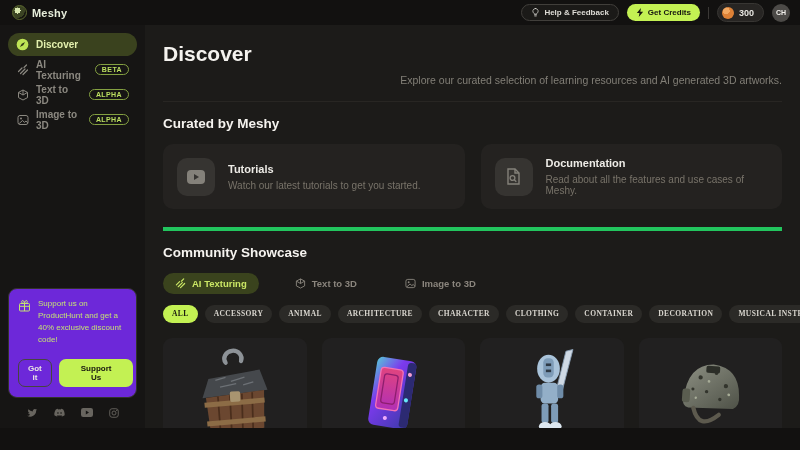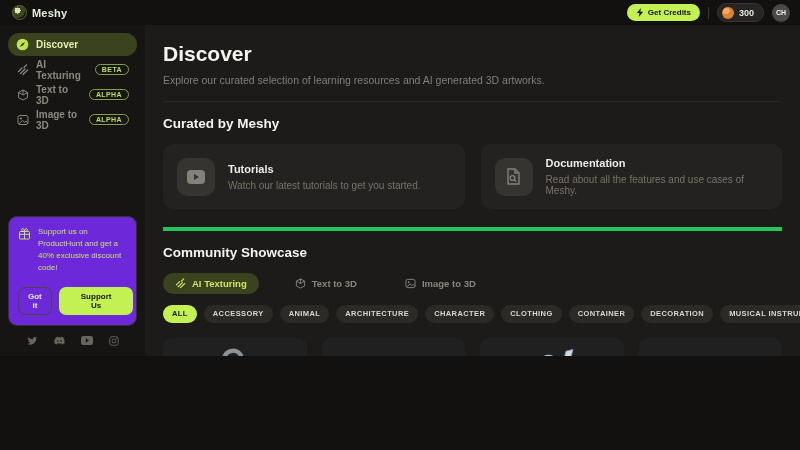--- a/index.html
+++ b/index.html
@@ -1,19 +1,19 @@
 <!DOCTYPE html>
 <html><head>
 <meta charset="utf-8">
 <style>
   * { margin:0; padding:0; box-sizing:border-box; }
   html,body { width:800px; height:450px; overflow:hidden; }
   body { font-family:"Liberation Sans", sans-serif; background:#121110; }
 
-  .app { width:800px; height:356px; display:flex; flex-direction:column; }
+  .app { width:800px; height:428px; display:flex; flex-direction:column; }
 
   
   .topbar { height:25px; flex:0 0 25px; display:flex; align-items:center; padding:0 10px 0 12px; gap:8px; background:#121110; }
   .logo { display:flex; align-items:center; gap:5px; }
   .logo-icon { width:15px; height:15px; border-radius:50%; background:radial-gradient(circle at 35% 35%, #d9e8b0 0 25%, #3b4423 26% 60%, #171711 61%); border:1px solid #5d6b2f; }
   .logo-text { font-size:11px; font-weight:800; letter-spacing:.2px; color:#e7eedb; }
   .topbar-right { margin-left:auto; display:flex; align-items:center; gap:8px; }
   .pill-btn { display:flex; align-items:center; gap:4px; height:17px; padding:0 9px; border-radius:9px; font-size:8px; font-weight:600; cursor:pointer; }
   .help-btn { border:1px solid #413f3b; background:#1b1a18; color:#dedcd6; }
   .credits-btn { background:#c3f153; color:#161510; font-weight:700; }
@@ -41,54 +41,60 @@
   .gotit-btn { padding:4px 9px; border:1px solid #47453f; border-radius:7px; background:transparent; color:#e9e7e2; font-size:8px; font-weight:600; cursor:pointer; font-family:inherit; }
   .support-btn { flex:1; padding:4px 22px; border:none; border-radius:7px; background:#c3f153; color:#171610; font-size:8px; font-weight:700; cursor:pointer; font-family:inherit; }
   .settings-row { display:flex; align-items:center; gap:7px; padding:0 8px; margin-top:12px; height:22px; color:#8b8880; font-size:10px; font-weight:600; cursor:pointer; }
   .socials { display:flex; justify-content:center; gap:16px; margin:10px 0 4px; }
   .socials svg { cursor:pointer; }
 
   
   .main { flex:1; background:#1c1b19; padding:0 18px; min-width:0; overflow:hidden; }
   .page-header { padding:17px 0 15px; border-bottom:1px solid #29272400; border-bottom:1px solid #282623; }
   .page-title { font-size:21px; font-weight:800; color:#f5f3ef; }
-  .page-subtitle { margin-top:8px; font-size:10.5px; color:#827f77; }
+  .page-subtitle { margin-top:8px; font-size:10.5px; color:#827f77;text-align:right; }
 
   .section { border-bottom:4px solid #22c55e; padding:14px 0 18px; }
   .section:last-child { border-bottom:none; }
   .section-heading { font-size:13.5px; font-weight:800; color:#f5f3ef; }
 
   .curated-cards { display:grid; grid-template-columns:1fr 1fr; gap:16px; margin-top:13px; }
   .curated-card { background:#242220; border-radius:10px; padding:13px 14px; display:flex; align-items:center; gap:13px; cursor:pointer; }
   .icon-tile { width:38px; height:38px; border-radius:10px; background:#363431; display:flex; align-items:center; justify-content:center; flex:0 0 38px; }
   .curated-title { font-size:11px; font-weight:700; color:#edebe6; }
   .curated-desc { margin-top:5px; font-size:10px; color:#787369; }
 
   .tabs { display:flex; align-items:center; gap:24px; margin-top:13px; }
   .tab { display:flex; align-items:center; gap:6px; font-size:9.5px; font-weight:600; color:#8a857d; padding:5px 12px; border-radius:13px; cursor:pointer; }
   .tab.active { background:#3a431d; color:#cbe765; }
 
   .chips { display:flex; gap:7px; margin-top:11px; }
-  .chip { background:#2b2a27; color:#d9d6cf; font-size:7.5px; font-weight:700; letter-spacing:.4px; padding:4px 9px 5px; border-radius:9px; cursor:pointer; white-space:nowrap; }
+  .chip { background:#2b2a27; color:#d9d6cf; font-size:7.5px; font-weight:700; letter-spacing:.4px; padding:4px 9px 5px; border-radius:9px; cursor:pointer; white-space:nowrap;font-family:Liberation Serif, serif; }
   .chip.active { background:#c3f153; color:#181710; }
 
   .gallery { display:grid; grid-template-columns:repeat(4,1fr); gap:15px; margin-top:15px; }
   .tile-img { height:112px; background:#212020; border-radius:9px; display:flex; align-items:center; justify-content:center; cursor:pointer; }
 </style>
 </head>
 <body>
 
 <div class="app">
 
   <div class="topbar">
     <div class="logo">
       <div class="logo-icon"></div>
       <div class="logo-text">Meshy</div>
     </div>
     <div class="topbar-right">
+      <div class="pill-btn help-btn">
+        <svg width="9" height="9" viewBox="0 0 10 10">
+            <path d="M5 0.5a3 3 0 0 0-1.6 5.5c.3.2.4.5.4.8h2.4c0-.3.1-.6.4-.8A3 3 0 0 0 5 .5zM3.9 7.6h2.2M4.2 8.9h1.6" stroke="#dedcd6" stroke-width=".8" fill="none" stroke-linecap="round"></path>
+          </svg>
+        <span>Help &amp; Feedback</span>
+      </div>
       <div class="pill-btn credits-btn">
         <svg width="8" height="9" viewBox="0 0 8 10">
             <polygon points="5,0 0.5,5.6 3.4,5.6 2.6,10 7.5,4.2 4.4,4.2" fill="#161510"></polygon>
           </svg>
         <span>Get Credits</span>
       </div>
       <div class="top-divider"></div>
       <div class="credits-pill">
         <div class="coin"></div>
         <span class="credits-count">300</span>

